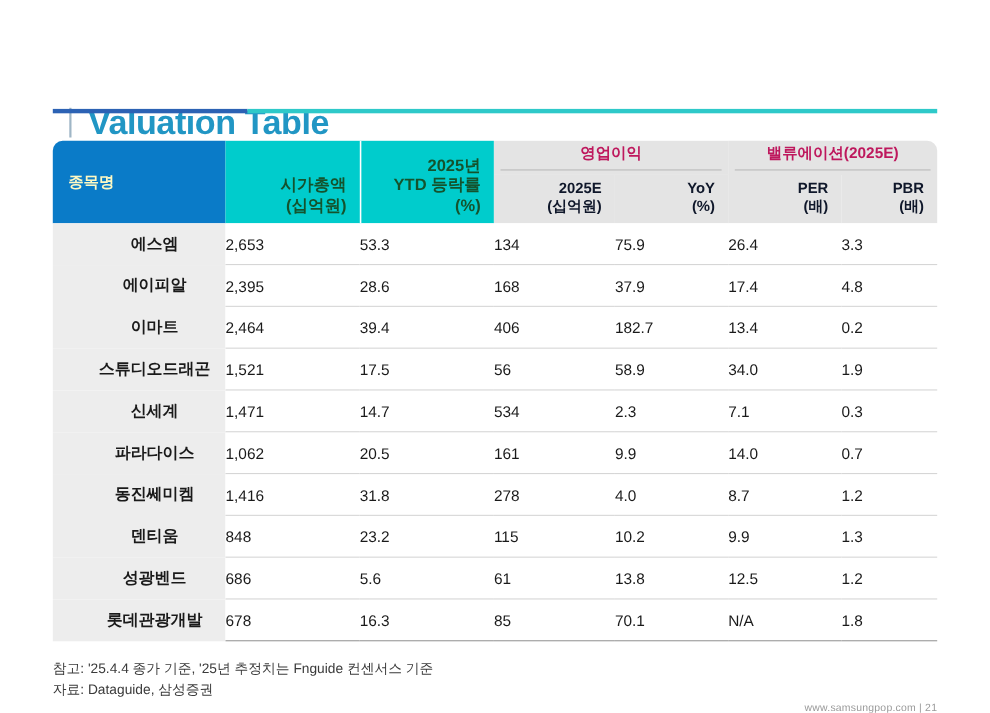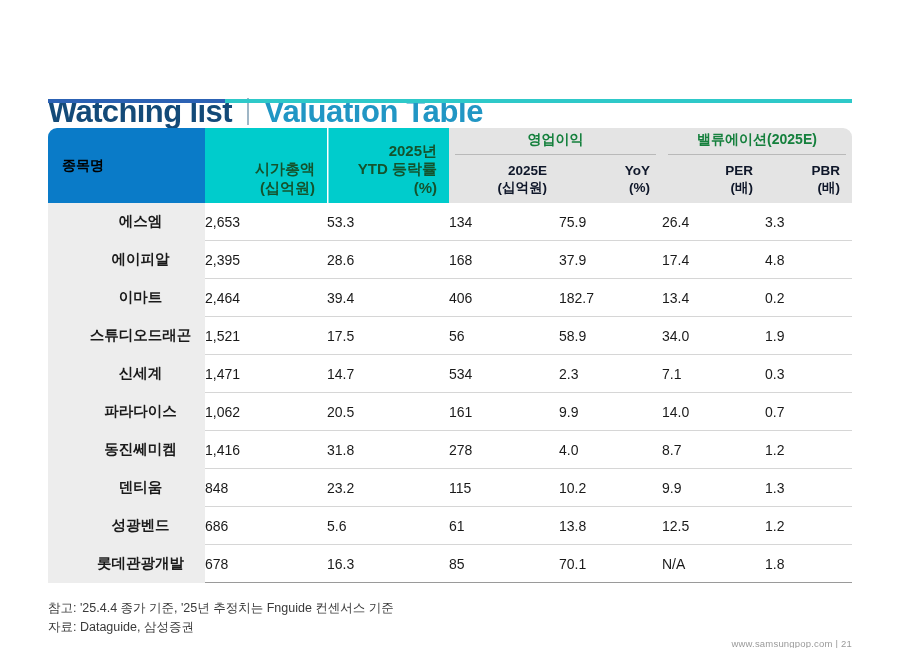--- a/index.html
+++ b/index.html
@@ -86,21 +86,21 @@
   col.c-mcap { width: 122px; }
   col.c-ytd  { width: 122px; }
   col.c-op   { width: 110px; }
   col.c-yoy  { width: 103px; }
   col.c-per  { width: 103px; }
   col.c-pbr  { width: 87px;  }
 
   
   .hd-name {
     background: #0a7bc8;
-    color: #000000;
+    color: #fef9c3;
     font-size: 14px;
     font-weight: bold;
     text-align: left;
     padding: 0 0 0 14px;
     vertical-align: middle;
     border-top-left-radius: 9px;
     height: 66px;
   }
   .hd-teal {
     background: #00cccc;
@@ -111,21 +111,21 @@
     padding: 0 12px 6px 0;
     vertical-align: bottom;
     line-height: 1.22;
     height: 66px;
   }
   .hd-teal.div-left {
     box-shadow: inset 1.5px 0 0 #ffffff;
   }
   .hd-grp {
     background: #e4e4e4;
-    color: #15803d;
+    color: #be185d;
     font-size: 14px;
     font-weight: bold;
     text-align: center;
     vertical-align: middle;
     height: 29px;
     padding: 0 0 2px 0;
   }
   .hd-grp .grp-inner {
     display: block;
     padding-bottom: 5px;
@@ -188,21 +188,20 @@
     top: 638px;
     font-size: 9.5px;
     color: #9a9a9a;
     letter-spacing: 0.2px;
   }
 </style>
 </head>
 <body>
 
 <div class="title-wrap">
-  <span class="title-main">Watching list</span>
   <span class="title-sep"></span>
   <span class="title-sub">Valuation Table</span>
 </div>
 
 <div class="title-rule">
   <div class="title-rule-blue"></div>
   <div class="title-rule-teal"></div>
 </div>
 
 <div class="table-wrap">

